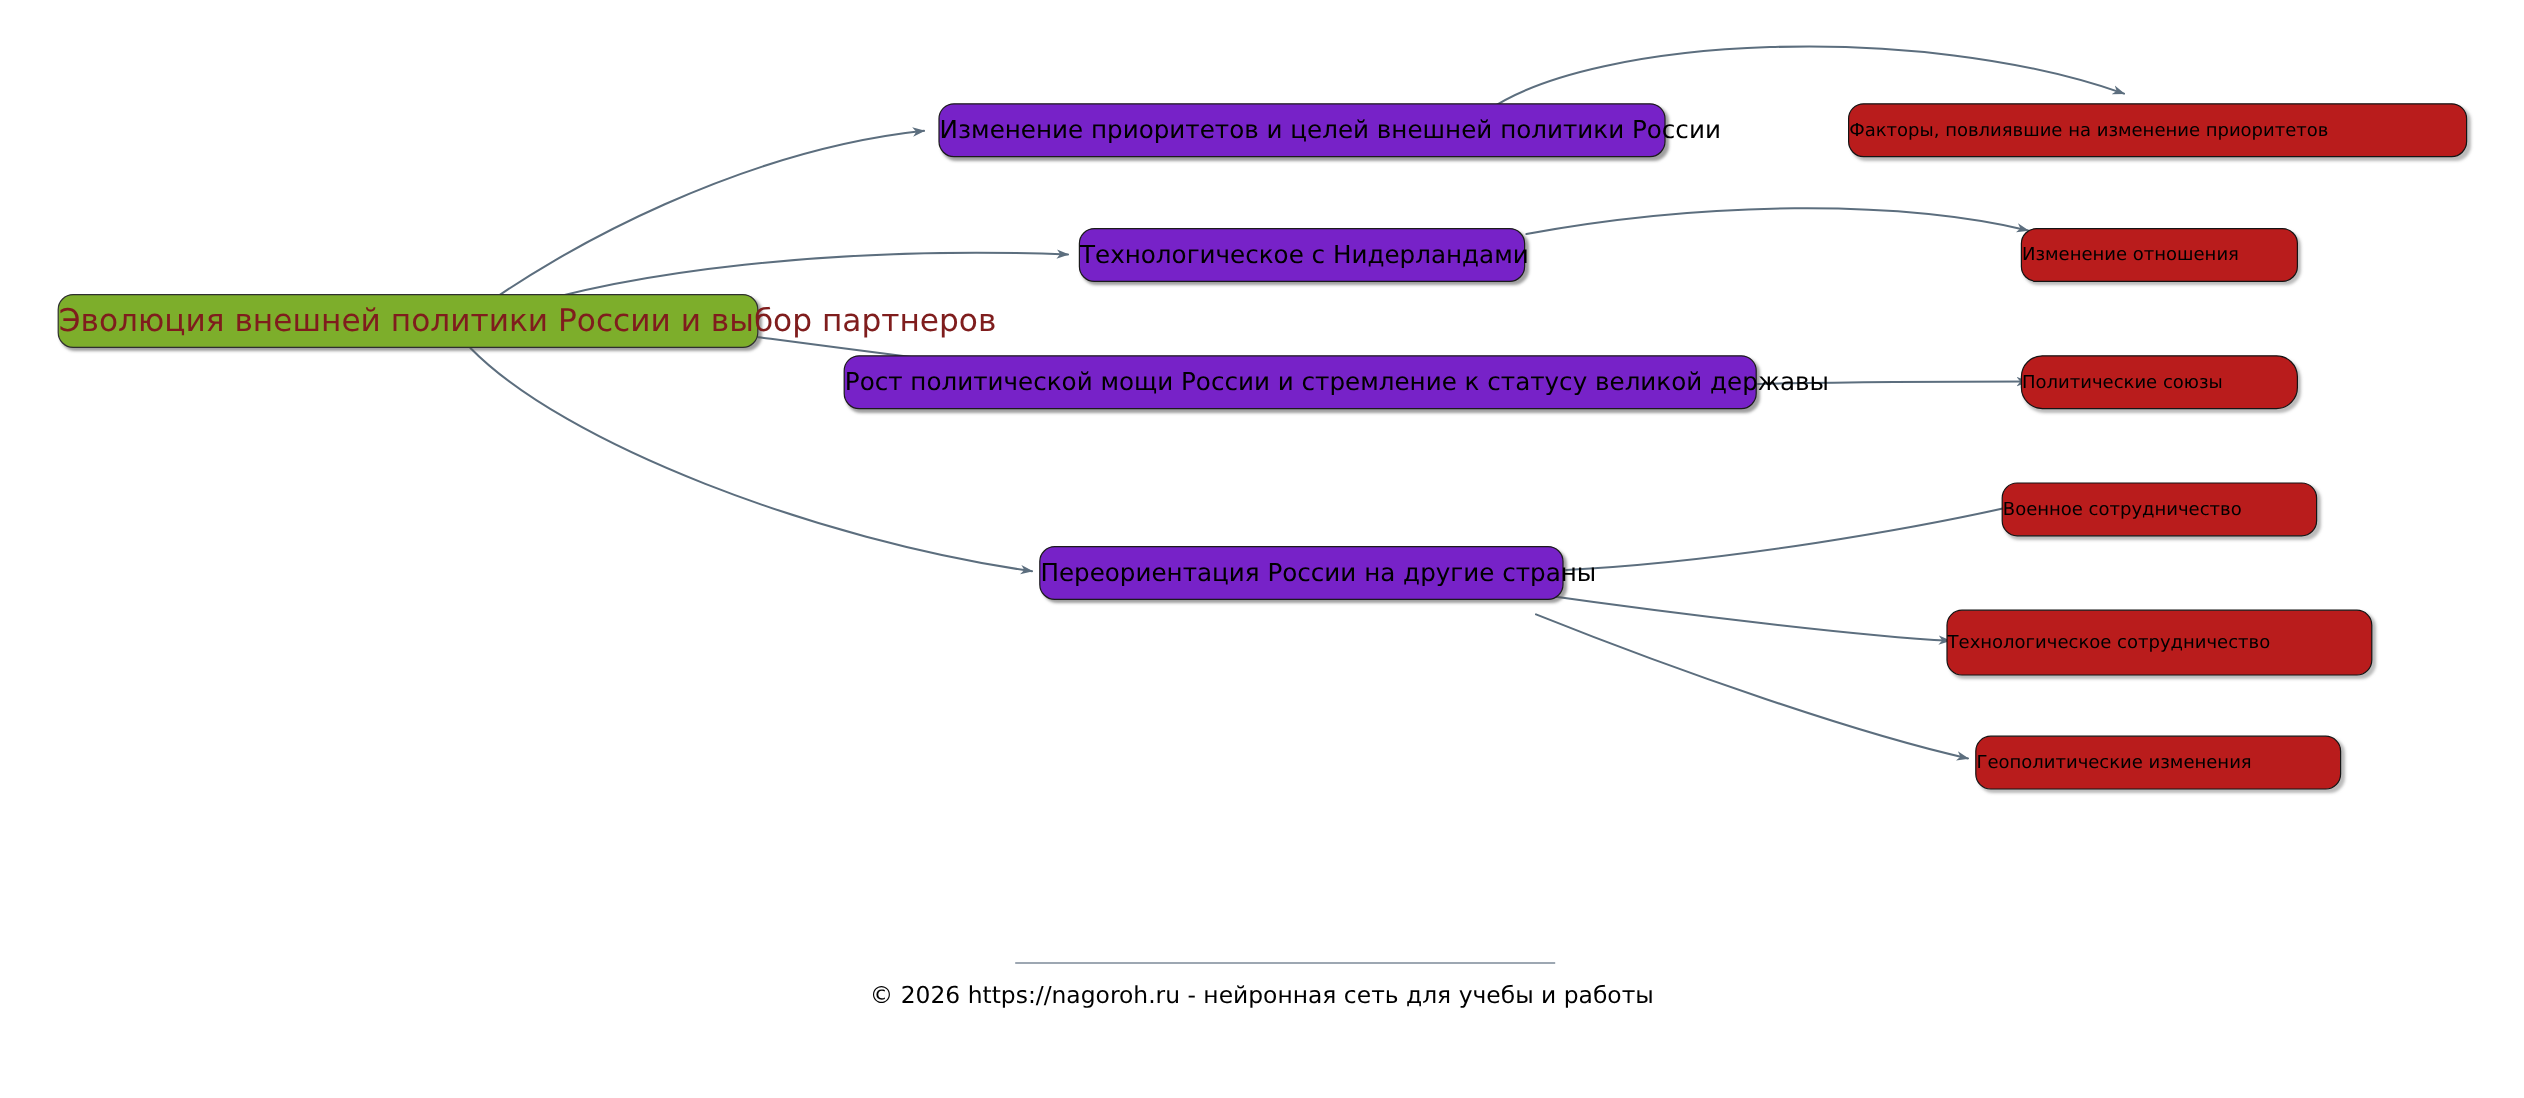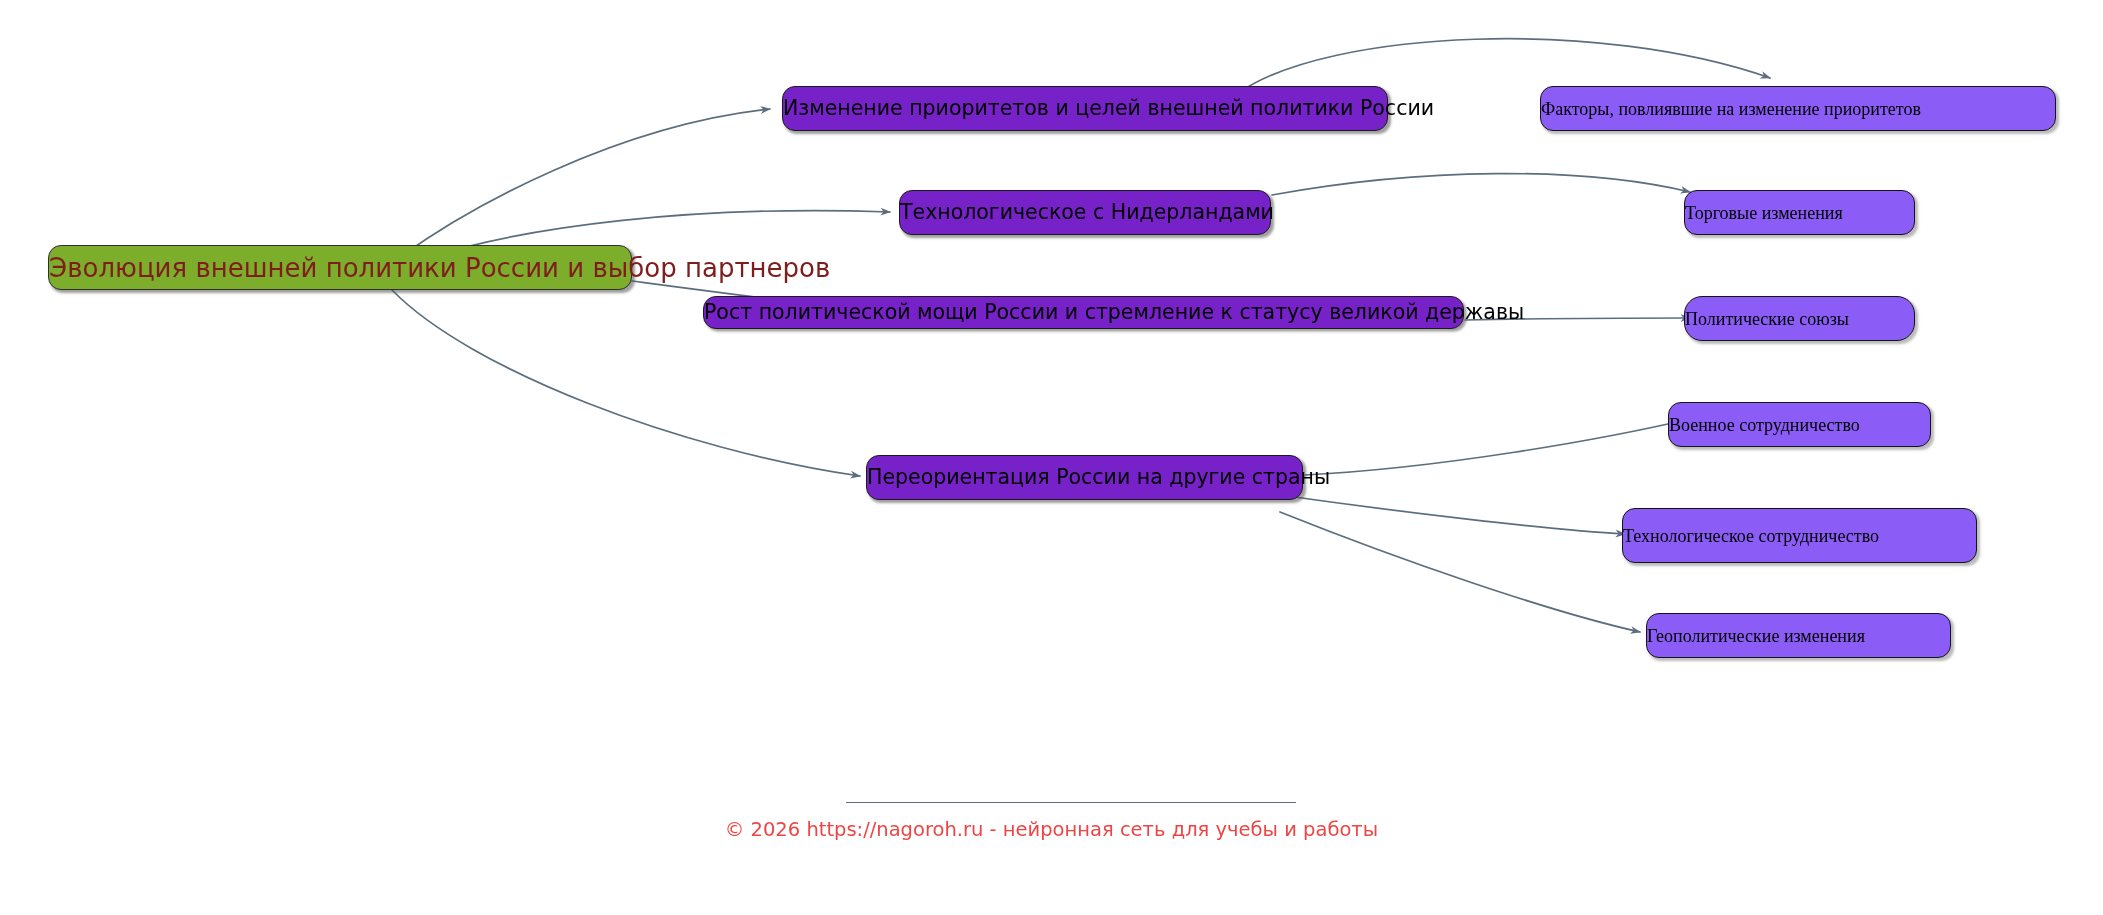--- a/index.html
+++ b/index.html
@@ -57,26 +57,25 @@
 
   .node-branch {
     background: #7722C8;
     border: 1.6px solid #1b1b1b;
     color: #000000;
     font-size: 20.5px;
     box-shadow: 2.5px 2.5px 2.5px rgba(80, 80, 80, 0.55);
   }
 
   .node-leaf {
-    background: #8b5cf6;
+    background: #b91c1c;
     border: 1.6px solid #141414;
     color: #000000;
-    font-size: 18px;
+    font-size: 15px;
     box-shadow: 2.5px 2.5px 2.5px rgba(120, 120, 120, 0.5);
-    font-family: Liberation Serif, serif;
   }
 
   .footer {
     position: absolute;
     left: 0;
     width: 2103px;
     text-align: center;
   }
 
   .footer-title {
@@ -92,21 +91,21 @@
     position: absolute;
     top: 802px;
     left: 846px;
     width: 450px;
     height: 0;
     border-top: 1.4px solid #5d6e80;
   }
 
   .footer-credit {
     top: 818px;
-    color: #ef4444;
+    color: #000000;
     font-size: 19.5px;
   }
 </style>
 </head>
 <body>
 
 <div id="canvas">
 
   <svg class="edge-layer" viewBox="0 0 2103 915" width="2103" height="915" xmlns="http://www.w3.org/2000/svg">
     <defs>
@@ -144,34 +143,34 @@
   </div>
 
   <div class="node node-branch" style="left:782px; top:86px; width:606px; height:45px;">
     <span class="node-label">Изменение приоритетов и целей внешней политики России</span>
   </div>
 
   <div class="node node-branch" style="left:899px; top:190px; width:372px; height:45px;">
     <span class="node-label">Технологическое с Нидерландами</span>
   </div>
 
-  <div class="node node-branch" style="left:703px; top:296px; width:761px; height:33px;">
+  <div class="node node-branch" style="left:703px; top:296px; width:761px; height:45px;">
     <span class="node-label">Рост политической мощи России и стремление к статусу великой державы</span>
   </div>
 
   <div class="node node-branch" style="left:866px; top:455px; width:437px; height:45px;">
     <span class="node-label">Переориентация России на другие страны</span>
   </div>
 
   <div class="node node-leaf" style="left:1540px; top:86px; width:516px; height:45px;">
     <span class="node-label">Факторы, повлиявшие на изменение приоритетов</span>
   </div>
 
   <div class="node node-leaf" style="left:1684px; top:190px; width:231px; height:45px;">
-    <span class="node-label">Торговые изменения</span>
+    <span class="node-label">Изменение отношения</span>
   </div>
 
   <div class="node node-leaf" style="left:1684px; top:296px; width:231px; height:45px;border-radius:18px;">
     <span class="node-label">Политические союзы</span>
   </div>
 
   <div class="node node-leaf" style="left:1668px; top:402px; width:263px; height:45px;">
     <span class="node-label">Военное сотрудничество</span>
   </div>
 

